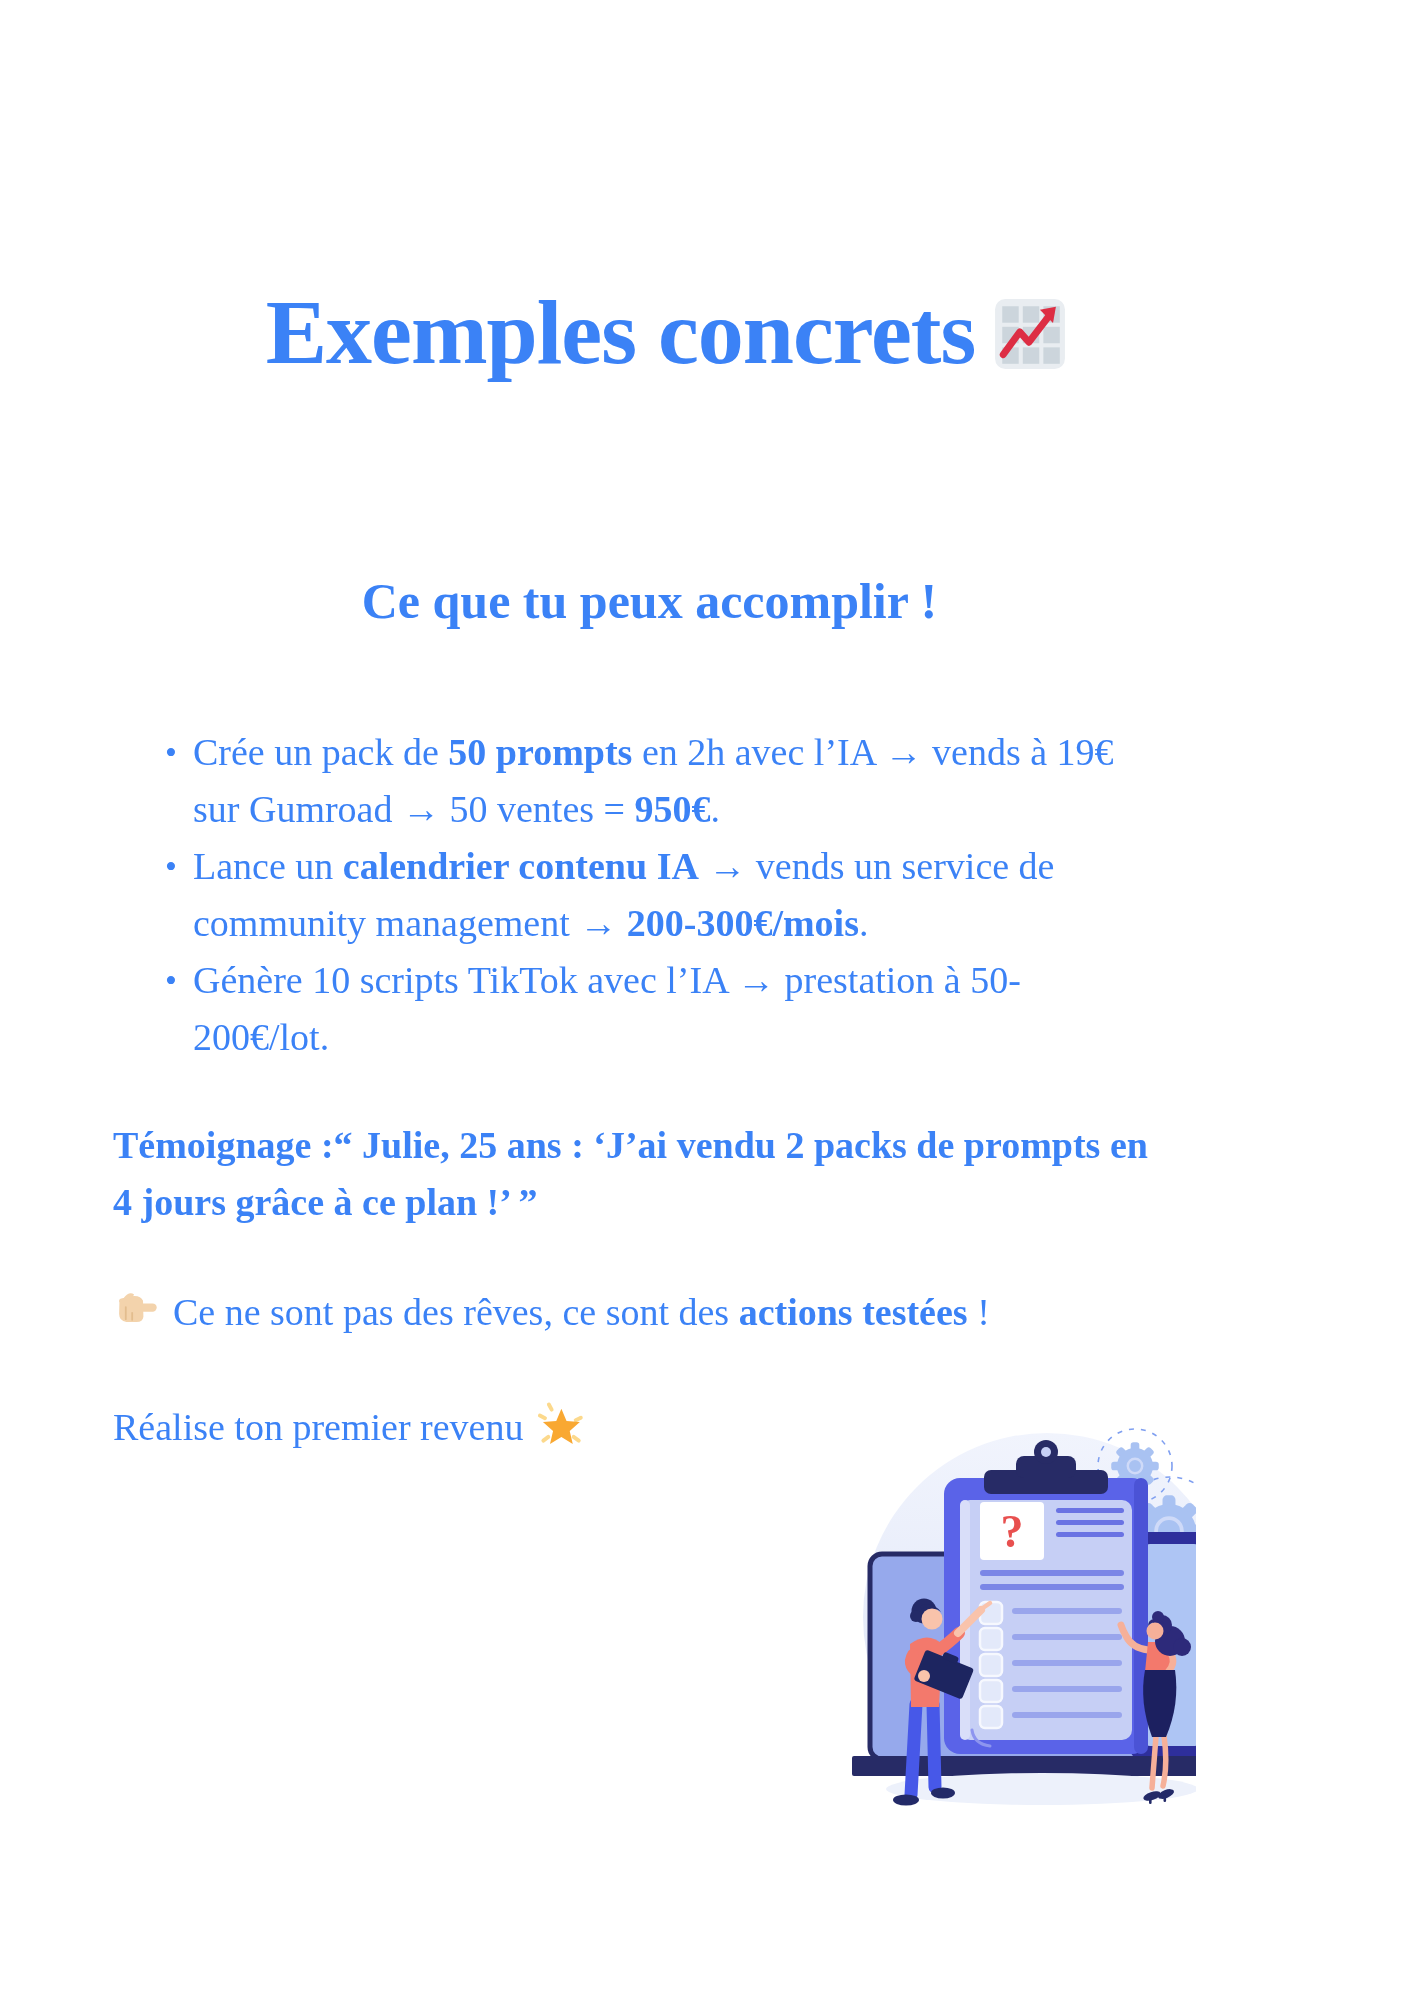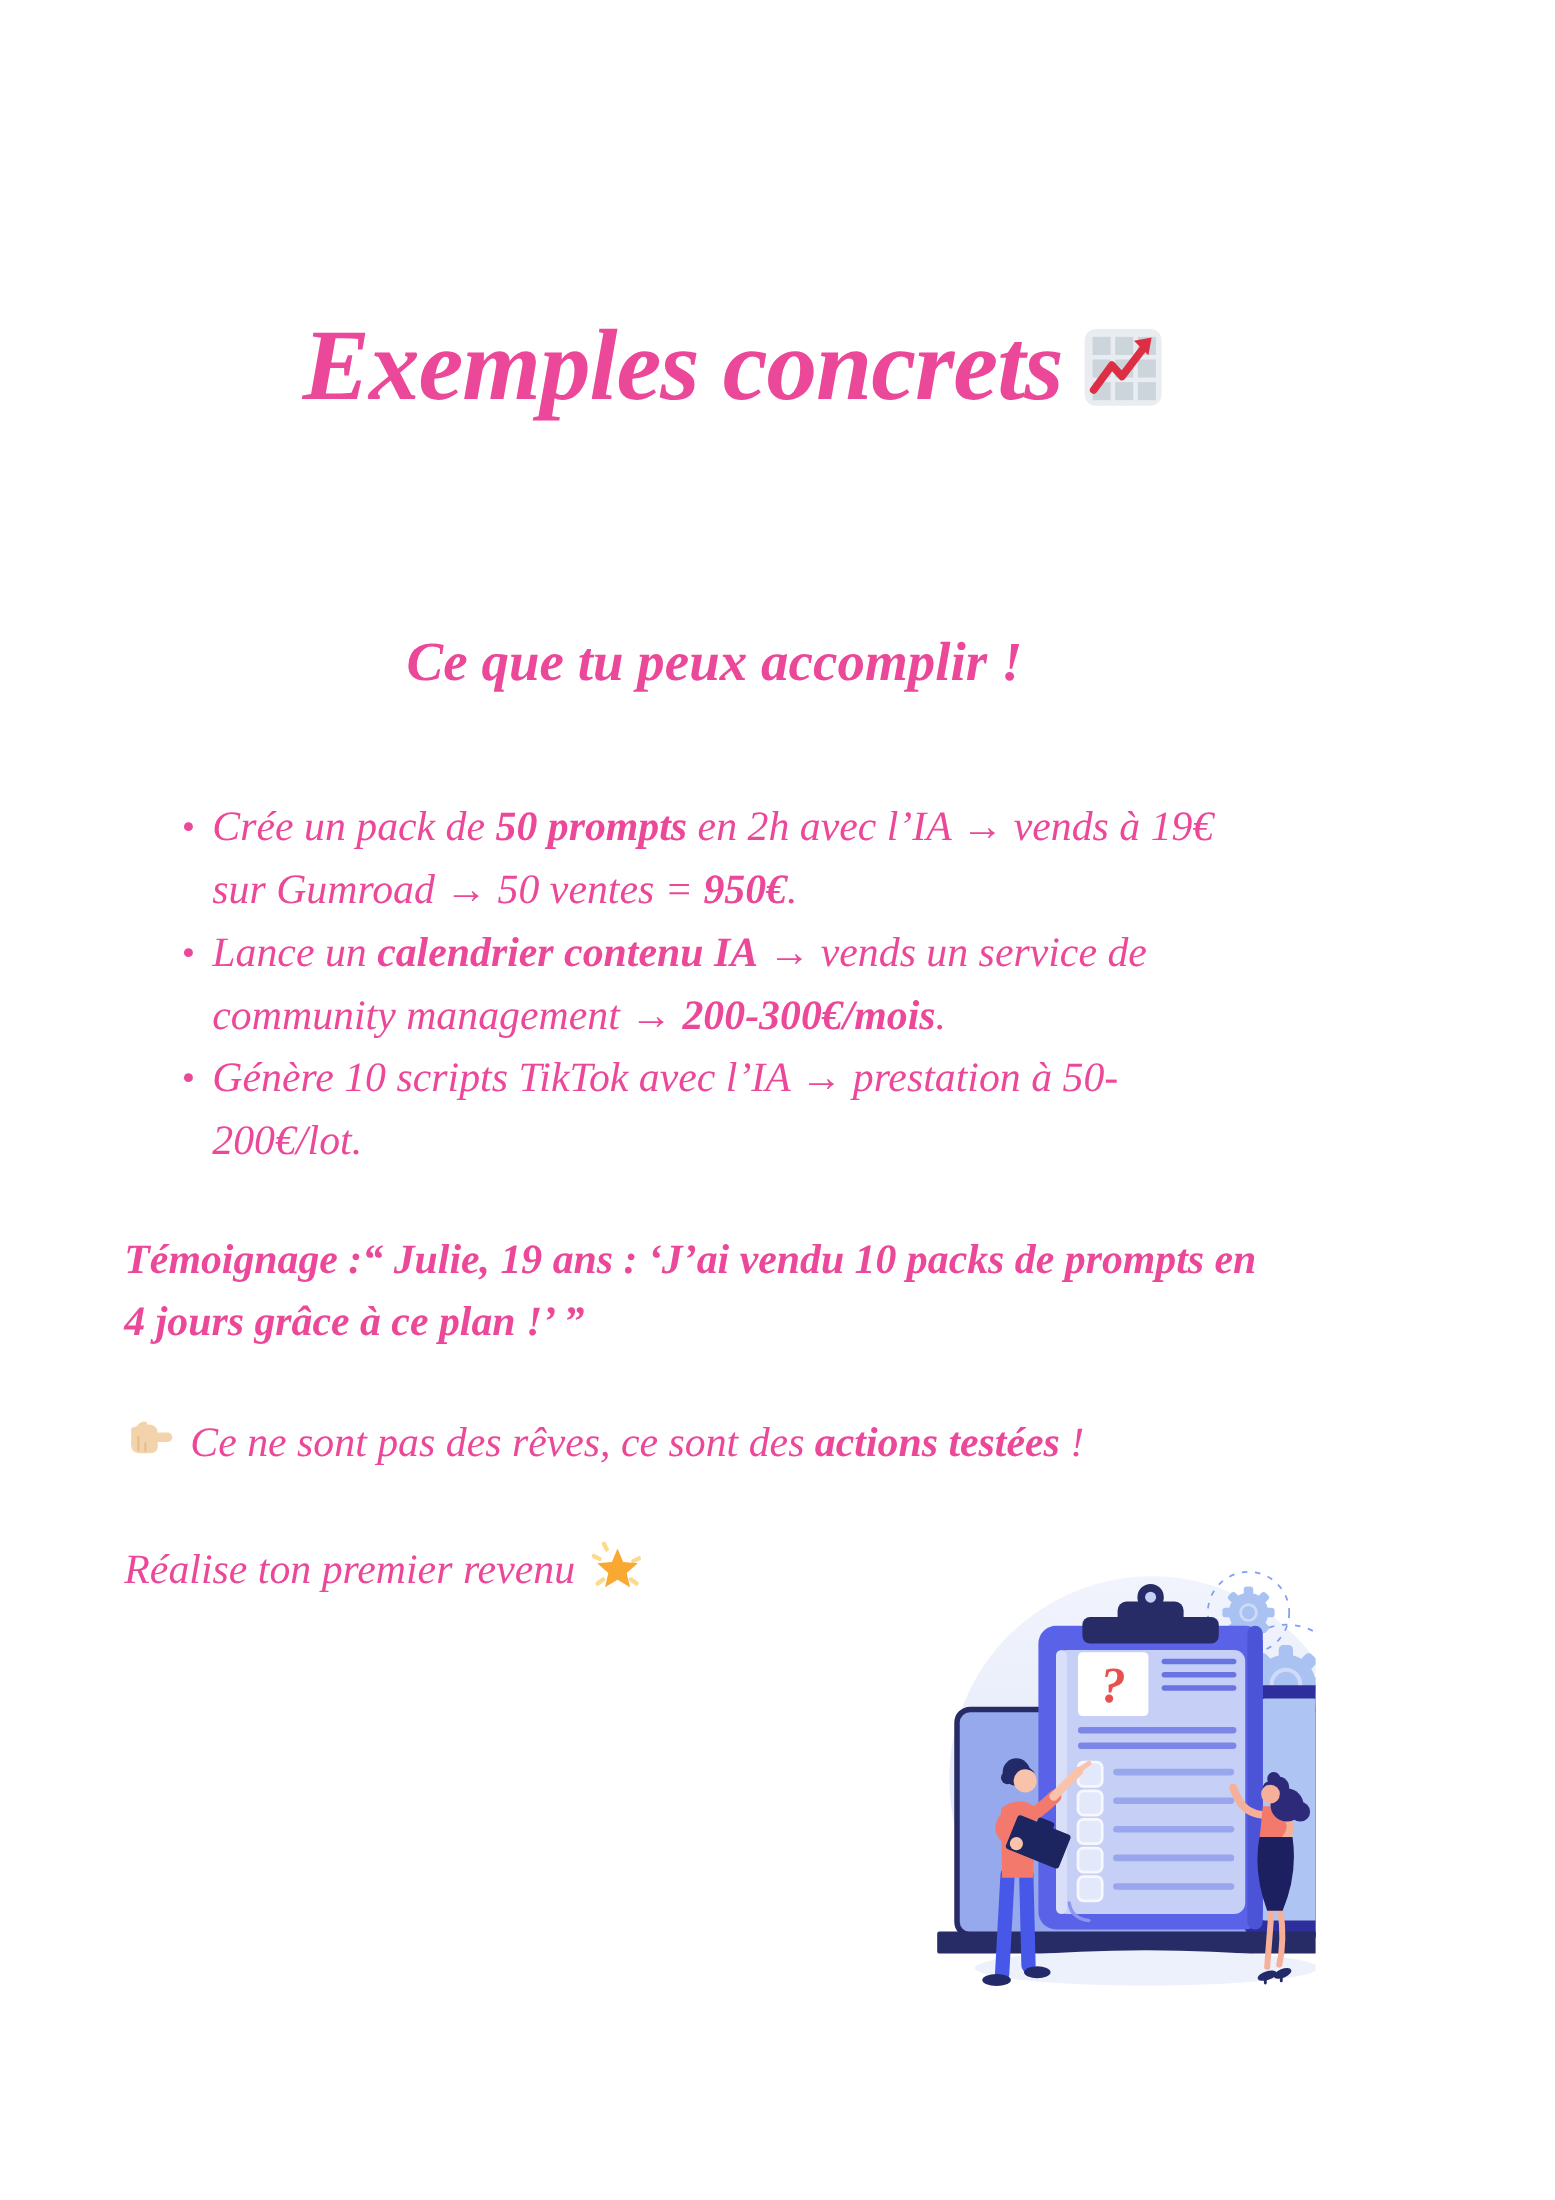--- a/index.html
+++ b/index.html
@@ -1,18 +1,18 @@
 <!DOCTYPE html>
 <html><head>
 <meta charset="utf-8">
 <style>
   html,body{margin:0;padding:0;background:#fff;}
   .page{
     position:relative;width:1196px;height:2000px;background:#ffffff;
-    font-family:"Liberation Serif", serif;color:#ec4899;overflow:hidden;font-style:italic;
+    font-family:"Liberation Serif", serif;color:#3b82f6;overflow:hidden;
   }
   .title{
     position:absolute;left:113px;top:277px;width:1107px;text-align:center;
     font-size:92px;font-weight:700;line-height:1.2;letter-spacing:-1px;white-space:nowrap;
   }
   .title .emoji-chart{vertical-align:-8px;margin-left:18px;}
   .subtitle{
     position:absolute;left:96px;top:566px;width:1107px;text-align:center;
     font-size:50px;font-weight:700;line-height:70px;white-space:nowrap;
   }
@@ -56,21 +56,21 @@
   </div>
 
   <div class="subtitle">Ce que tu peux accomplir !</div>
 
   <ul class="bullets">
     <li><span>Crée un pack de </span><span class="seg-b">50 prompts</span><span> en 2h avec l’IA → vends à 19€</span><br><span>sur Gumroad → 50 ventes = </span><span class="seg-b">950€</span><span>.</span></li>
     <li><span>Lance un </span><span class="seg-b">calendrier contenu IA</span><span> → vends un service de</span><br><span>community management → </span><span class="seg-b">200-300€/mois</span><span>.</span></li>
     <li><span>Génère 10 scripts TikTok avec l’IA → prestation à 50-</span><br><span>200€/lot.</span></li>
   </ul>
 
-  <div class="para testimonial"><span class="seg-b">Témoignage</span><span class="seg-b"> :“ Julie, 19 ans : ‘J’ai vendu 10 packs de prompts en</span><br><span class="seg-b">4 jours grâce à ce plan !’ ”</span></div>
+  <div class="para testimonial"><span class="seg-b">Témoignage</span><span class="seg-b"> :“ Julie, 25 ans : ‘J’ai vendu 2 packs de prompts en</span><br><span class="seg-b">4 jours grâce à ce plan !’ ”</span></div>
 
   <div class="para closing">
     <span>Réalise ton premier revenu</span><svg class="emoji-star" viewBox="0 0 36 36" width="50" height="50" aria-hidden="true">
       <g stroke="#fcd98c" stroke-width="2.8" stroke-linecap="round">
         <path d="M3.5 10.5 L7.2 12.4"></path>
           <path d="M10 2.5 L12 6.2"></path>
         <path d="M33 12 L29.3 13.8"></path>
           <path d="M6 28.5 L9.6 25.8"></path>
           <path d="M31.5 28.5 L27.8 25.8"></path>
       </g>

